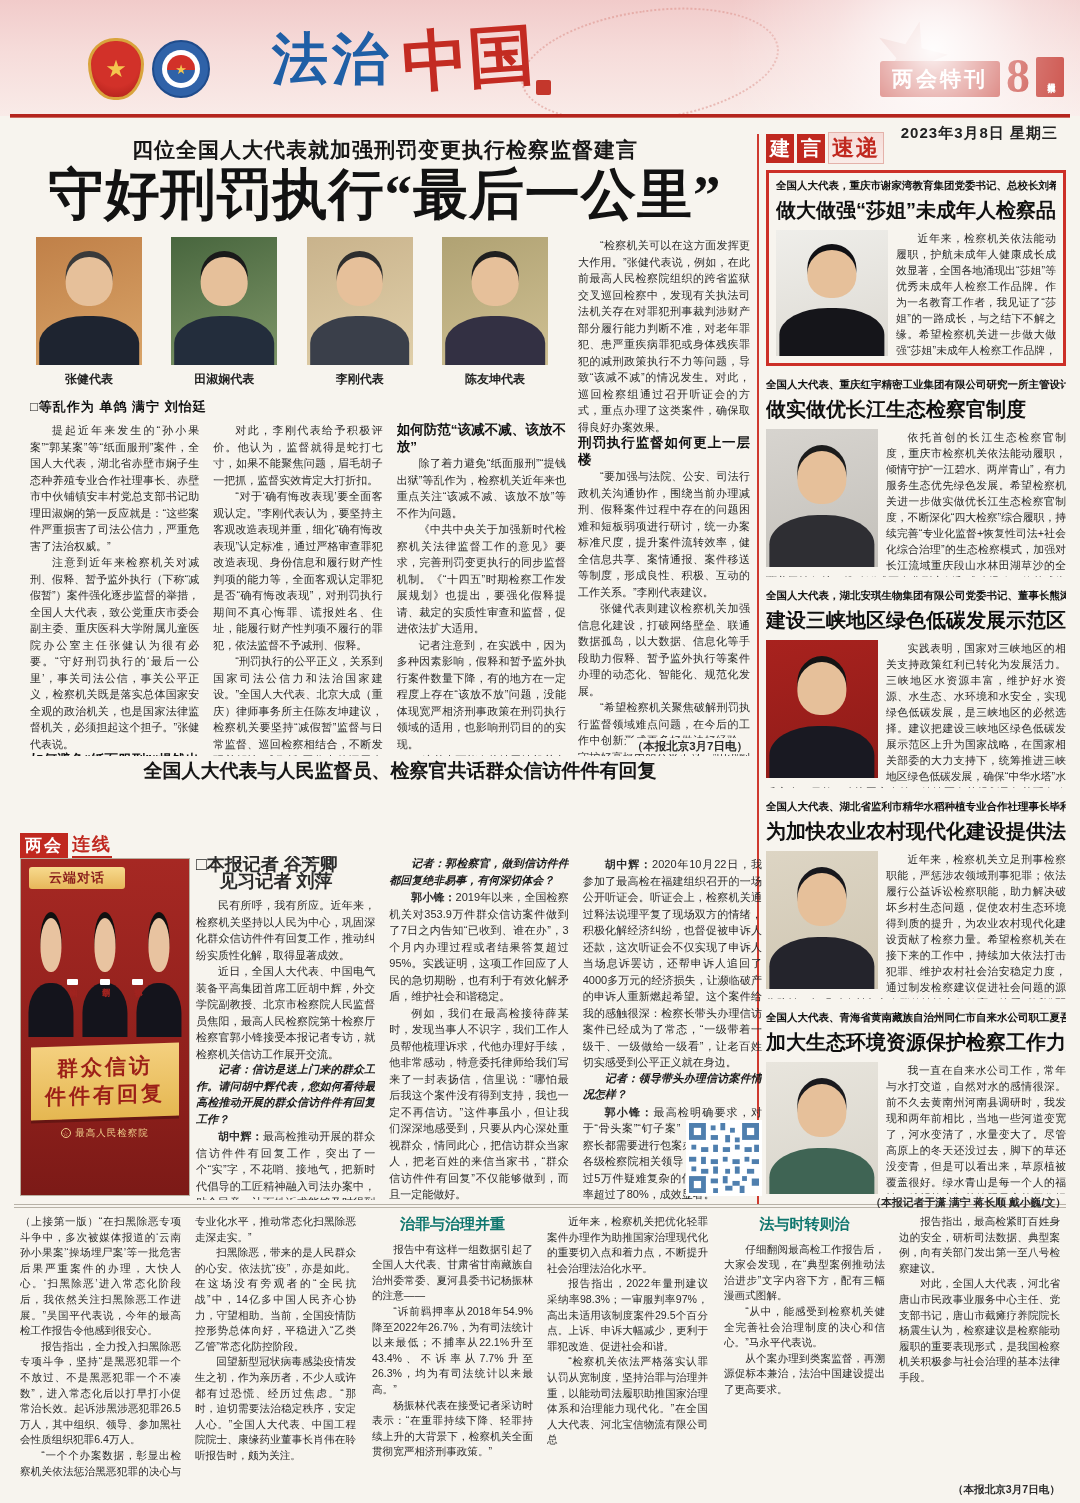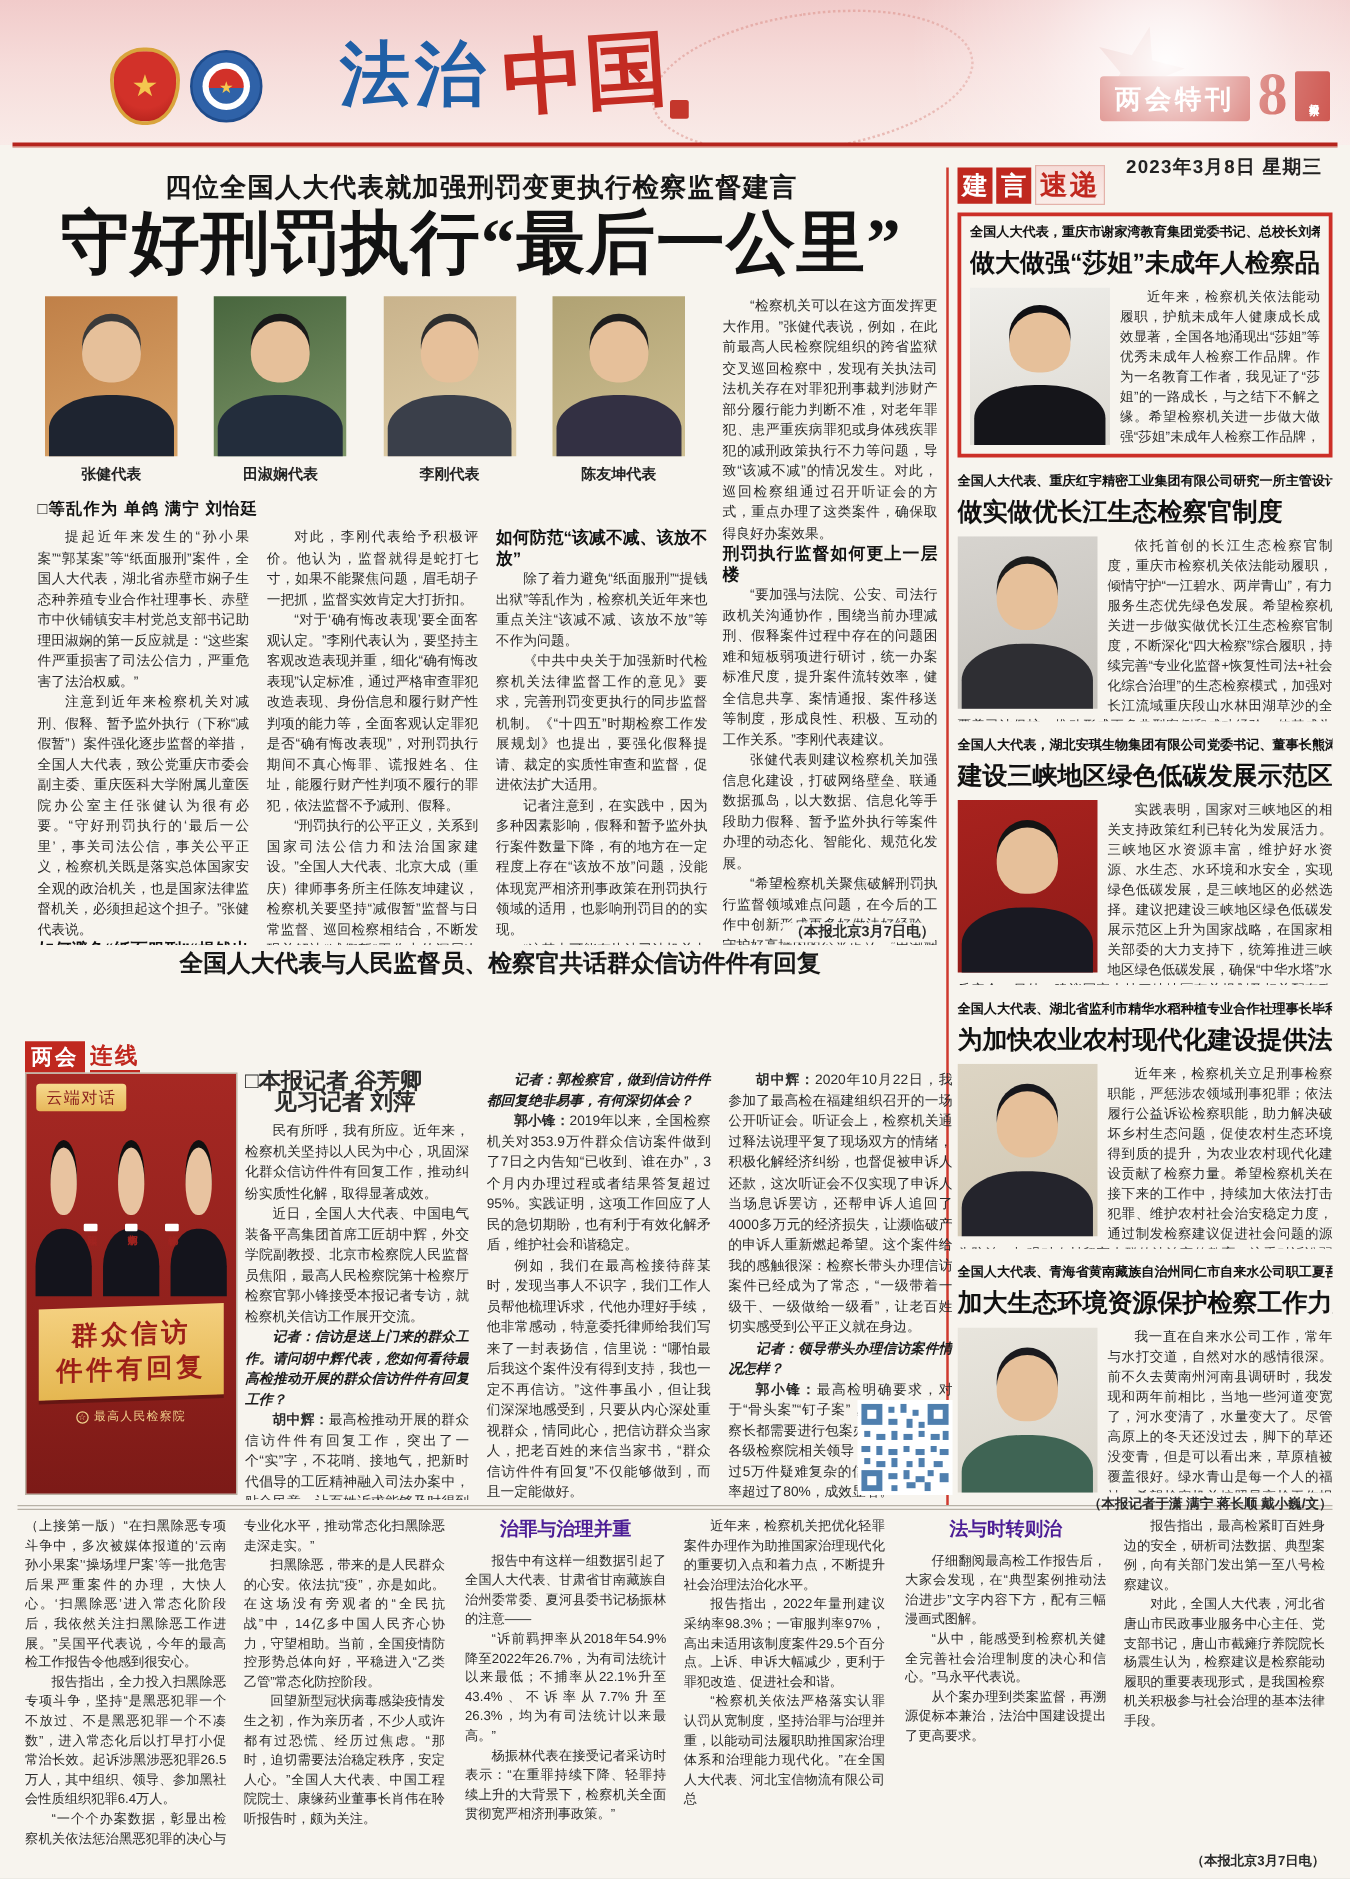--- a/index.html
+++ b/index.html
@@ -34,21 +34,21 @@
     font-size:8px; font-weight:700; display:flex; align-items:center; justify-content:center; line-height:1.1; border-radius:2px; }
   .mast-rule { position:absolute; top:114px; left:10px; right:10px; height:4px;
     border-top:3px solid #b5241d; border-bottom:1px solid #cc6a60; }
   .mast-date { position:absolute; top:124px; right:22px; font-size:15px; font-weight:700; color:#222; letter-spacing:1px; }
 
   
   .flow p, .para { margin:0; text-align:justify; }
   .para { text-indent:2em; }
   .noindent { text-indent:0; }
   .flow-subhead { text-align:center; font-weight:800; font-size:13.5px; margin:7px 0 5px; text-indent:0; color:#111; }
-  .qa-q { font-weight:700; font-style:italic; text-indent:2em; color:#1c1c1c; }
+  .qa-q { font-weight:700; font-style:italic; text-indent:2em; color:#1c1c1c;font-family:Liberation Mono, monospace; }
   .qa-a { text-indent:2em; }
   .qa-a b, .qa-q b { font-style:normal; }
 
   
   .kicker { position:absolute; top:136px; left:30px; width:710px; text-align:center; font-size:21px; font-weight:700; color:#161616; letter-spacing:1px; }
   .headline { position:absolute; top:158px; left:20px; width:730px; text-align:center;
     font-family:"Liberation Serif","DejaVu Serif",serif; font-size:55px; font-weight:900; color:#121212; letter-spacing:1px; }
   .photo-row { position:absolute; top:237px; left:36px; width:512px; display:flex; justify-content:space-between; }
   .photo-row figure { width:106px; }
   .photo-row figcaption { text-align:center; font-size:12px; font-weight:700; margin-top:6px; color:#222; }
@@ -78,21 +78,21 @@
   
   .iv-kicker { position:absolute; top:758px; left:110px; width:580px; text-align:center; font-size:19px; font-weight:700; color:#161616; }
   .iv-headline { position:absolute; top:781px; left:80px; width:640px; text-align:center;
     font-family:"Liberation Serif","DejaVu Serif",serif; font-size:45px; font-weight:900; color:#121212; }
   .lx-badge { position:absolute; top:832px; left:20px; display:flex; gap:4px; align-items:center;text-align:center; }
   .lx-a { background:#c0281f; color:#fff; font-weight:900; font-size:17px; padding:1px 5px; letter-spacing:2px; }
   .lx-b { color:#c0281f; font-weight:900; font-size:18px; letter-spacing:2px; border-bottom:2px solid #c0281f; }
   .poster { position:absolute; top:858px; left:20px; width:170px; height:338px;
     background:linear-gradient(180deg,#a62823 0%,#8c1f1b 70%,#7c1a17 100%); border:1px solid #b9aFa0; overflow:hidden; }
   .poster-badge { display:inline-block; margin:8px 0 0 8px; color:#8a1f1c;
-    background:linear-gradient(180deg,#f7da8e,#e7b75a); border-radius:3px; padding:2px 8px; font-weight:400; font-size:13px; letter-spacing:1px; }
+    background:linear-gradient(180deg,#f7da8e,#e7b75a); border-radius:3px; padding:2px 20px; font-weight:700; font-size:13px; letter-spacing:1px; }
   .poster-people { display:flex; justify-content:center; gap:6px; margin-top:6px; height:142px; }
   .poster-people .portrait { width:48px; height:142px; background:transparent; }
   .pp { --suit:#14141c; --hair:#101010; --skin:#e8c3a0; }
   .poster-tags { position:absolute; top:120px; left:0; right:0; display:flex; justify-content:center; gap:22px; }
   .poster-tag { writing-mode:vertical-rl; text-orientation:upright; background:#fff; color:#a02420;
     font-size:8px; font-weight:700; padding:3px 1px; line-height:1.05; border-radius:1px; }
   .poster-slogan { margin:8px 10px 0; background:linear-gradient(180deg,#f4d07f,#e5b751);
     text-align:center; padding:8px 2px; transform:skewY(-2deg); box-shadow:0 3px 0 rgba(0,0,0,.25); }
   .poster-slogan div { font-size:21px; font-weight:900; color:#9c1f18; letter-spacing:3px;
     font-family:"Liberation Serif",serif; line-height:1.35; }
@@ -126,21 +126,21 @@
   .r1 { --bg:linear-gradient(165deg,#efeeea,#dcd9d2); --suit:#15151a; --hair:#101014; }
   .r2 { --bg:linear-gradient(165deg,#d7d4cf,#c3c0ba); --suit:#2e2e33; --hair:#1c1c1c; }
   .r3 { --bg:linear-gradient(165deg,#a8221e,#8e1b18); --suit:#191922; --hair:#141414; }
   .r4 { --bg:linear-gradient(165deg,#ddd5c4,#cfc6b2); --suit:#24242c; --hair:#17171c; }
   .r5 { --bg:linear-gradient(165deg,#e8e5dd,#d8d4ca); --suit:#3f6454; --hair:#1a1a1e; }
 
   
   .band { position:absolute; top:1214px; left:20px; width:1040px; height:284px;
     display:grid; grid-template-columns:repeat(3,1fr); gap:16px; font-size:10.6px; line-height:15.6px; }
   .band-section { columns:2; column-gap:14px; overflow:hidden; position:relative; }
-  .band-heading { column-span:none; text-align:center; font-size:15px; font-weight:800; color:#4c1d95; margin:2px 0 10px; }
+  .band-heading { column-span:none; text-align:center; font-size:15px; font-weight:800; color:#0f766e; margin:2px 0 10px; }
   .band-section .pin-dateline { position:absolute; right:0; bottom:0; background:#f7f4ee; font-weight:700; padding-left:6px; }
 </style>
 </head>
 <body>
 
 <div class="page">
 
   <header class="masthead">
     <span class="mast-star">★</span>
     <span class="mast-swirl"></span>

